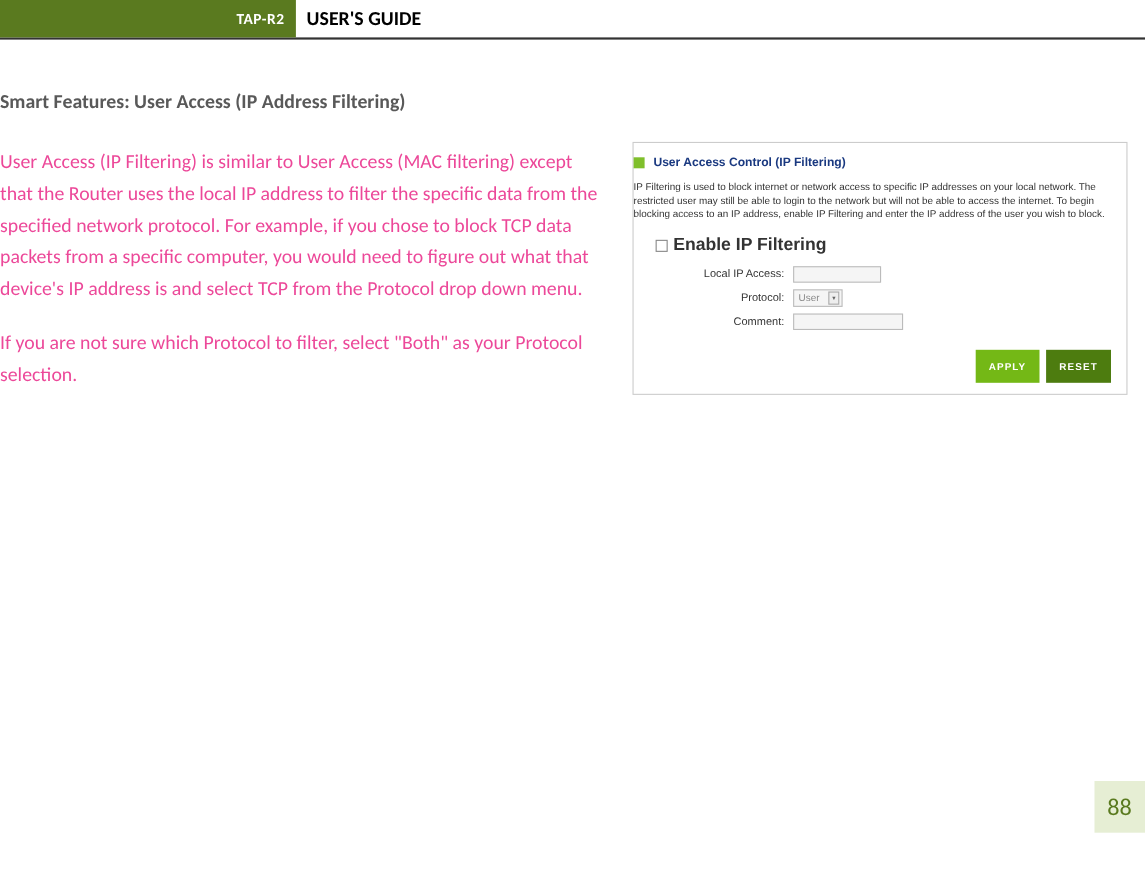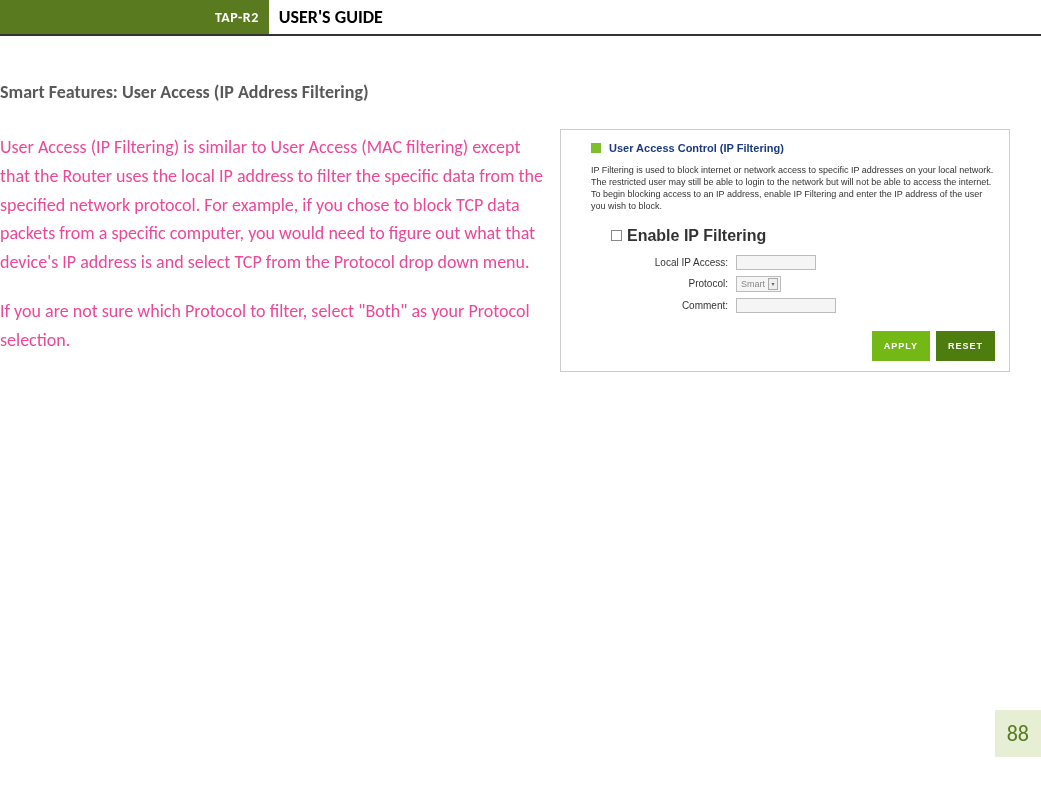--- a/index.html
+++ b/index.html
@@ -31,21 +31,21 @@
       color: #000;
       font-weight: bold;
       font-size: 18px;
       display: flex;
       align-items: center;
       padding-left: 10px;
     }
     .content {
       padding: 45px 0 0 0;
       display: flex;
-      gap: 10px;
+      gap: 25px;
     }
     .text-col {
       width: 550px;
       color: #595959;
     }
     .section-title {
       font-size: 18px;
       font-weight: bold;
       margin-bottom: 30px;
       color: #595959;
@@ -56,21 +56,21 @@
       color: #ec4899;
       margin-bottom: 20px;
     }
     .panel-col {
       padding-top: 48px;
     }
     .panel {
       width: 450px;
       border: 1px solid #ccc;
       background: #fff;
-      padding: 12px 14px 10px 30px;
+      padding: 12px 14px 10px 0;
       font-family: Arial, sans-serif;
     }
     .panel-header {
       display: flex;
       align-items: center;
       gap: 8px;
       margin-bottom: 10px;
     }
     .panel-square {
       width: 10px;
@@ -210,21 +210,21 @@
       </div>
 
       <div class="form-row">
         <div class="form-label">Local IP Access:</div>
         <div class="form-input"></div>
       </div>
 
       <div class="form-row">
         <div class="form-label">Protocol:</div>
         <div class="form-select">
-          <span>Smart</span>
+          <span>User</span>
           <span class="select-arrow">▾</span>
         </div>
       </div>
 
       <div class="form-row">
         <div class="form-label">Comment:</div>
         <div class="form-input comment"></div>
       </div>
 
       <div class="button-row">

